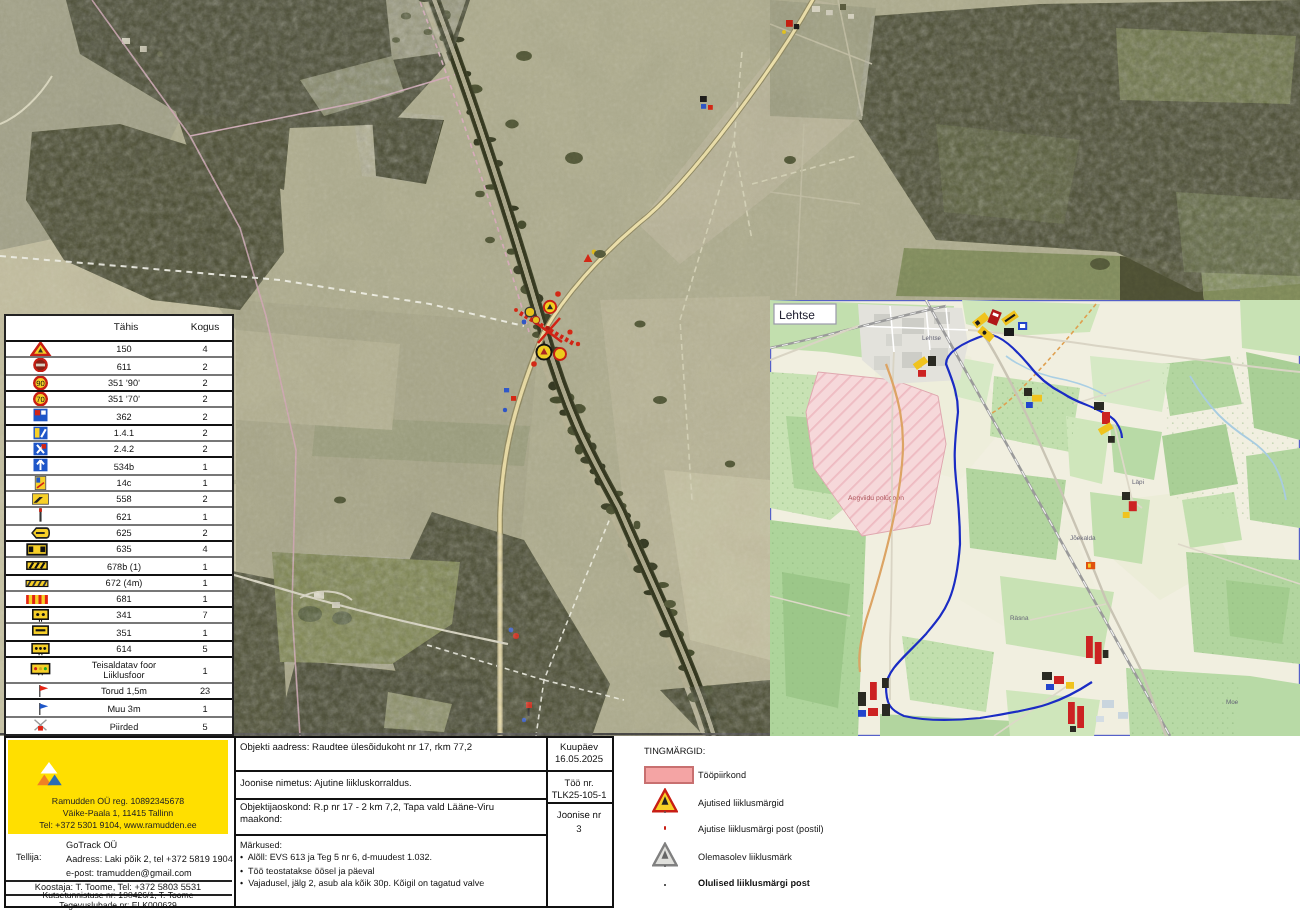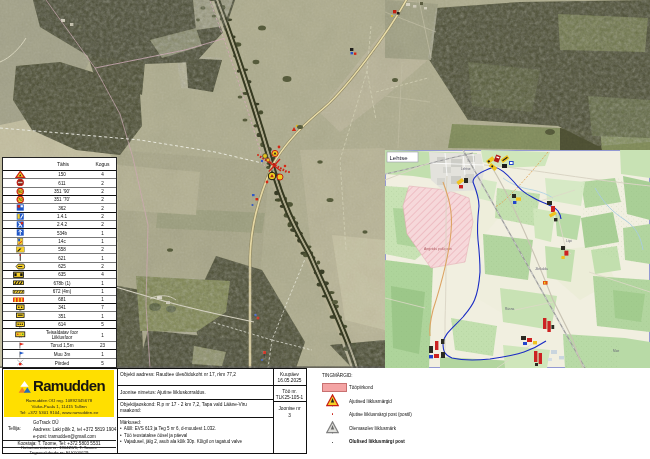--- a/index.html
+++ b/index.html
@@ -723,21 +723,20 @@
 <div class="abs" style="left:2px;top:368px;width:303px;height:84px;background:#fff;border:1px solid #111;font-size:5px;color:#111;">
 
 <div class="abs" style="left:1px;top:1px;width:110px;height:47px;background:#ffdf00;">
 
 <svg class="abs" style="left:13px;top:10.5px" width="15" height="12" viewBox="0 0 16 15" preserveAspectRatio="none">
 <path d="M8,0 L12.5,7.2 H3.5 Z" fill="#fff"></path>
 <path d="M5.5,7.8 L9.3,14.6 H1.7 Z" fill="#f08124"></path>
 <path d="M11,7.8 L14.8,14.6 H7.2 Z" fill="#2a6cb4"></path>
 </svg>
 
-<div class="abs" style="left:29px;top:6.5px;font-size:15px;font-weight:bold;color:#18150f;letter-spacing:-0.7px;">Ramudden</div>
 
 <div class="abs" style="left:0;top:28px;width:110px;text-align:center;font-size:4.4px;line-height:5.8px;color:#222;">Ramudden OÜ reg. 10892345678<br>Väike-Paala 1, 11415 Tallinn<br>Tel: +372 5301 9104, www.ramudden.ee</div>
 </div>
 
 <div class="abs" style="left:30px;top:50px;width:85px;text-align:left;font-size:4.6px;line-height:7px;">GoTrack OÜ<br>Aadress: Laki põik 2, tel +372 5819 1904<br>e-post: tramudden@gmail.com</div>
 
 <div class="abs" style="left:5px;top:57px;font-size:4.6px;">Tellija:</div>
 
 <div class="abs" style="left:0;top:71px;width:113px;border-top:0.7px solid #222;"></div>
 <div class="abs" style="left:0;top:71.8px;width:112px;text-align:center;font-size:4.6px;">Koostaja: T. Toome, Tel: +372 5803 5531</div>

